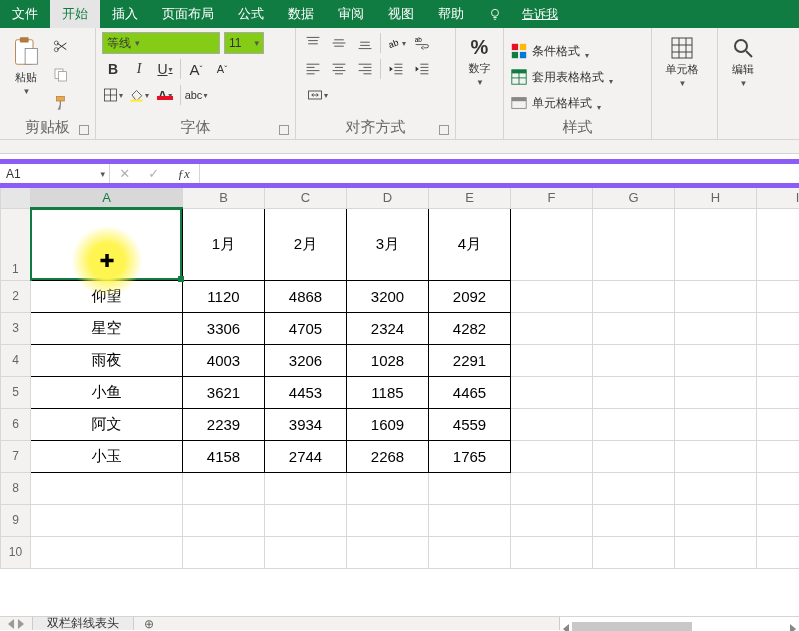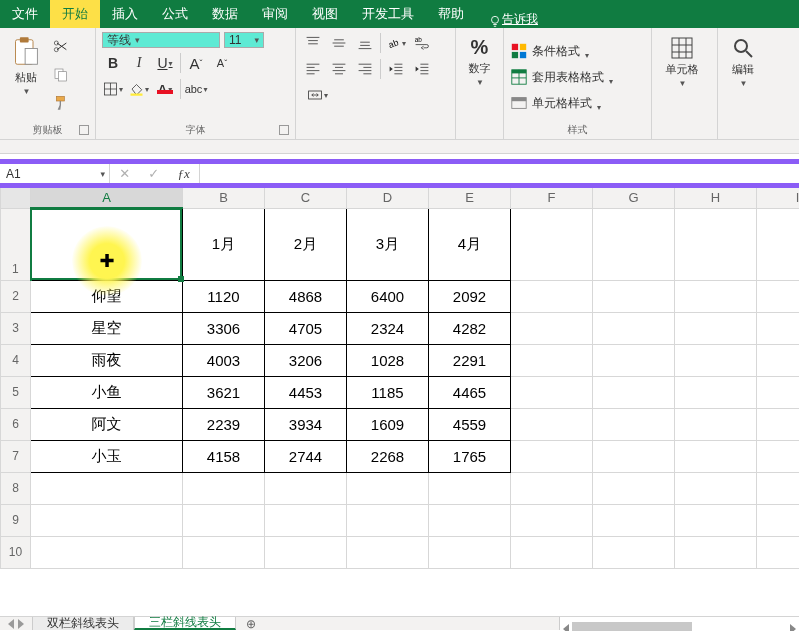--- a/index.html
+++ b/index.html
@@ -1,42 +1,42 @@
 <!DOCTYPE html>
 <html><head>
 <meta charset="utf-8">
 <style>
   * { box-sizing: border-box; margin: 0; padding: 0; font-family: "Microsoft YaHei", Arial, sans-serif; }
   body { width: 799px; height: 631px; background: #fff; overflow: hidden; font-size: 12px; color: #333; position: relative; }
 
   
   .tabs { height: 28px; background: #107c41; display: flex; align-items: stretch; color: #fff; }
   .tabs .tab { padding: 0 12px; display: flex; align-items: center; cursor: pointer; font-size: 13px; }
-  .tabs .tab.active { background: #fde047; color: #107c41; }
-  .tabs .tellme { display: flex; align-items: flex-end; gap: 0; padding: 0 12px; text-decoration: underline; }
+  .tabs .tab.active { background: #e5e5e5; color: #107c41; }
+  .tabs .tellme { display: flex; align-items: center; gap: 20px; padding: 0 12px; text-decoration: underline; }
   .bulb { width: 14px; height: 14px; }
 
   
   .ribbon { height: 112px; background: #f3f2f1; border-bottom: 1px solid #d4d4d4; display: flex; position: relative; }
   .group { border-right: 1px solid #d4d4d4; padding: 4px 6px 2px 6px; display: flex; flex-direction: column; justify-content: space-between; }
   .group-body { display: flex; gap: 4px; flex: 1; }
-  .group-label { text-align: center; font-size: 10px; color: #666; padding: 2px 0 0 0; position: relative; }
+  .group-label { text-align: center; font-size: 15px; color: #666; padding: 2px 0 0 0; position: relative; }
   .group-label .dlg { position: absolute; right: 0; bottom: 2px; width: 10px; height: 10px; border: 1px solid #999; }
 
   
   .big-btn { width: 40px; display: flex; flex-direction: column; align-items: center; justify-content: flex-start; gap: 2px; padding-top: 4px; }
   .big-btn svg { width: 28px; height: 32px; }
   .big-btn .lbl { font-size: 11px; }
   .small-col { display: flex; flex-direction: column; gap: 6px; padding-top: 4px; }
   .small-col svg { width: 18px; height: 18px; }
 
   
   .font-body { flex-direction: column; gap: 4px; }
   .row { display: flex; align-items: center; gap: 4px; }
-  .combo { height: 16px; border: 1px solid #aaa; background: #5eead4; display: flex; align-items: center; padding: 0 4px; font-size: 12px; }
+  .combo { height: 22px; border: 1px solid #aaa; background: #84cc16; display: flex; align-items: center; padding: 0 4px; font-size: 12px; }
   .combo .dd { margin-left: 4px; font-size: 9px; color: #555; }
   .font-name { width: 118px; }
   .font-size { width: 40px; justify-content: space-between; }
   .icon-btn { width: 22px; height: 22px; display: flex; align-items: center; justify-content: center; border: 1px solid transparent; }
   .icon-btn svg { width: 16px; height: 16px; }
   .dd-sm { font-size: 8px; color: #555; margin-left: 1px; }
   .bold { font-weight: bold; font-size: 14px; }
   .ital { font-style: italic; font-size: 14px; font-family: serif; }
   .under { text-decoration: underline; font-size: 14px; }
 
@@ -101,25 +101,25 @@
   .tri-l { border-right: 6px solid currentColor; border-top: 5px solid transparent; border-bottom: 5px solid transparent; }
   .tri-r { border-left: 6px solid currentColor; border-top: 5px solid transparent; border-bottom: 5px solid transparent; }
 </style>
 </head>
 <body>
 
 <div class="tabs">
   <div class="tab">文件</div>
   <div class="tab active">开始</div>
   <div class="tab">插入</div>
+  <div class="tab">页面布局</div>
   <div class="tab">公式</div>
   <div class="tab">数据</div>
   <div class="tab">审阅</div>
   <div class="tab">视图</div>
-  <div class="tab">开发工具</div>
   <div class="tab">帮助</div>
   <div class="tellme">
     <svg class="bulb" viewBox="0 0 24 24">
         <circle cx="12" cy="10" r="6" fill="none" stroke="#fff" stroke-width="1.5"></circle>
         <path d="M9 18h6M10 21h4" stroke="#fff" stroke-width="1.5" fill="none"></path>
       </svg>
     <span>告诉我</span>
   </div>
 </div>
 
@@ -288,20 +288,21 @@
       <div class="row">
         <div class="icon-btn" style="width:auto;padding:0 4px">
             <svg viewBox="0 0 20 20" width="16" height="16">
               <rect x="2" y="5" width="16" height="10" fill="none" stroke="#333"></rect>
               <path d="M6 10h8M6 10l2-2M6 10l2 2M14 10l-2-2M14 10l-2 2" stroke="#333" fill="none"></path>
             </svg>
             <span class="dd-sm">▾</span>
           </div>
       </div>
     </div>
+    <div class="group-label"><span>对齐方式</span><span class="dlg"></span></div>
   </div>
 
   <div class="group" style="width:48px">
     <div class="group-body num-body">
       <div class="big-btn">
         <span style="font-size:20px;font-weight:bold">%</span>
         <span class="lbl">数字</span>
         <span class="dd-sm">▼</span>
       </div>
     </div>
@@ -426,21 +427,21 @@
         <td></td>
           <td></td>
           <td></td>
           <td></td>
       </tr>
       <tr>
           <th class="rowhdr">2</th>
         <td class="data-cell">仰望</td>
         <td class="data-cell">1120</td>
         <td class="data-cell">4868</td>
-        <td class="data-cell">6400</td>
+        <td class="data-cell">3200</td>
         <td class="data-cell">2092</td>
         <td></td>
           <td></td>
           <td></td>
           <td></td>
         </tr>
       <tr>
           <th class="rowhdr">3</th>
         <td class="data-cell">星空</td>
         <td class="data-cell">3306</td>
@@ -544,21 +545,20 @@
   <div class="highlight-dot" style="left:72px;top:38px">
     <span class="cursor-plus">✚</span>
   </div>
 
   <div class="sheet-tabs">
     <div class="nav">
       <span class="tri tri-l"></span>
       <span class="tri tri-r"></span>
     </div>
     <div class="st">双栏斜线表头</div>
-    <div class="st active">三栏斜线表头</div>
     <div class="plus">⊕</div>
     <div class="scroll">
       <span class="tri tri-l" style="color:#888;position:absolute;left:3px;top:7px"></span>
       <div class="thumb"></div>
       <span class="tri tri-r" style="color:#888;position:absolute;right:3px;top:7px"></span>
     </div>
   </div>
 </div>
 
 </body></html>

